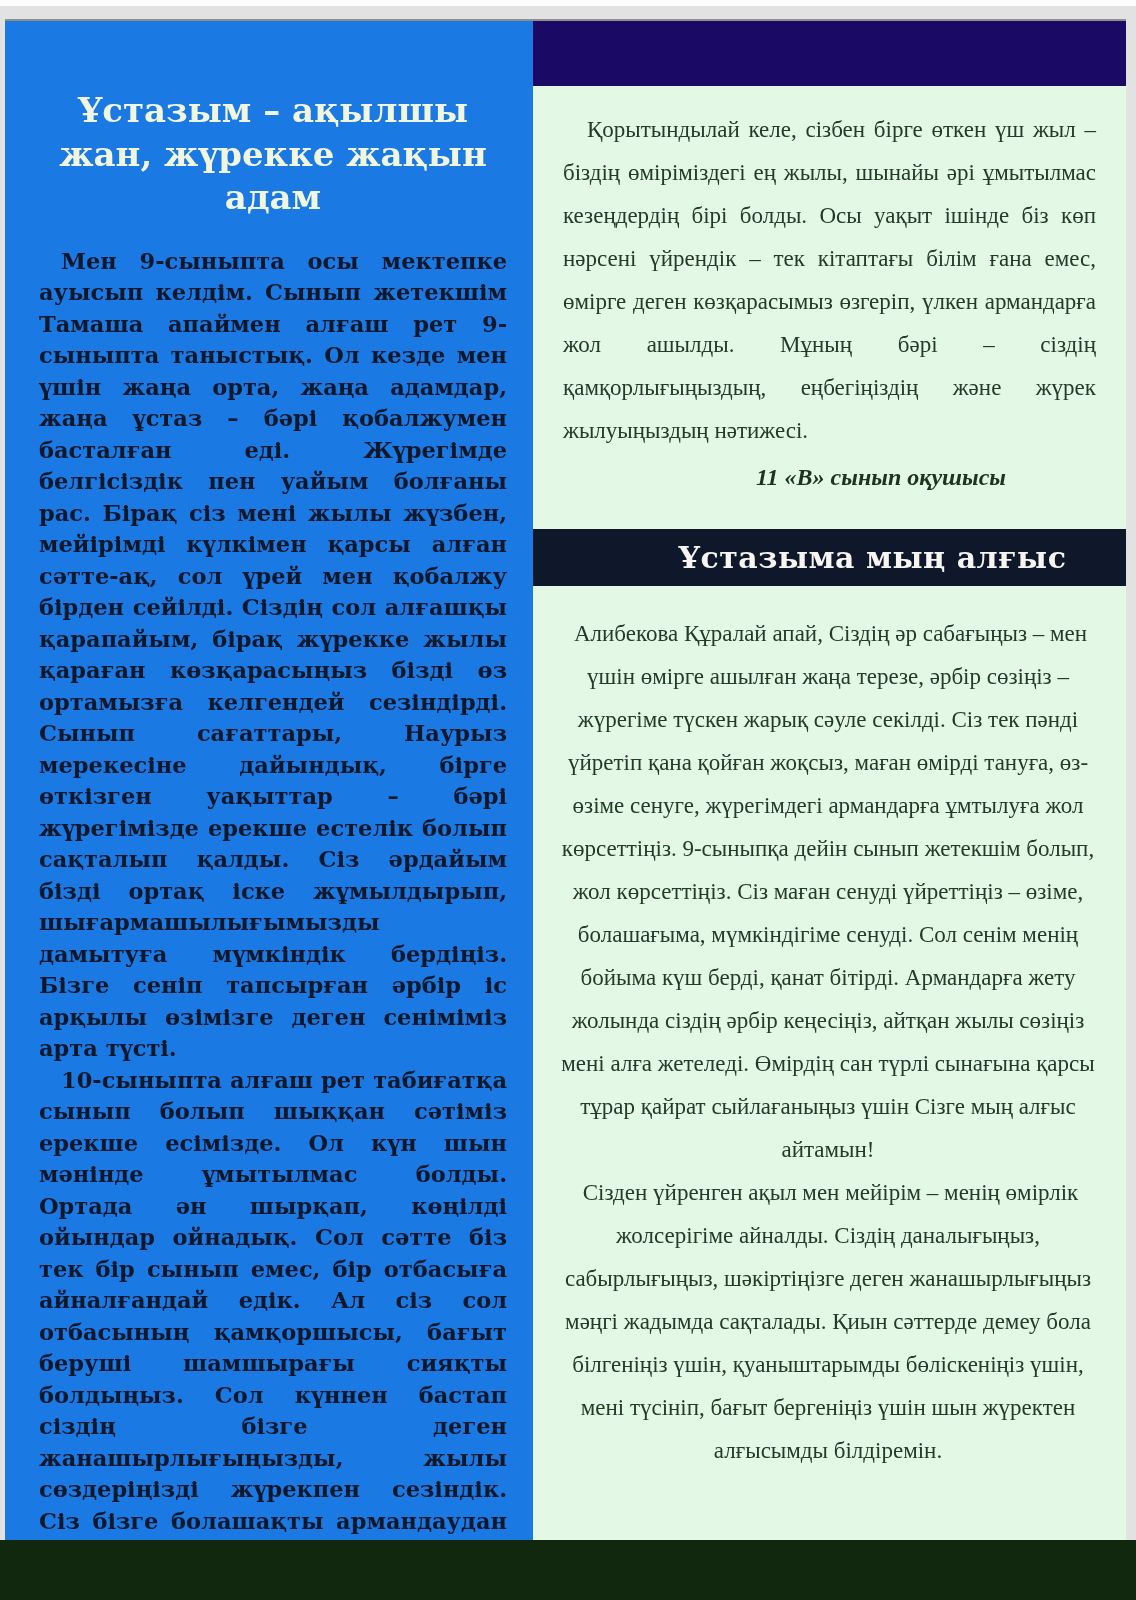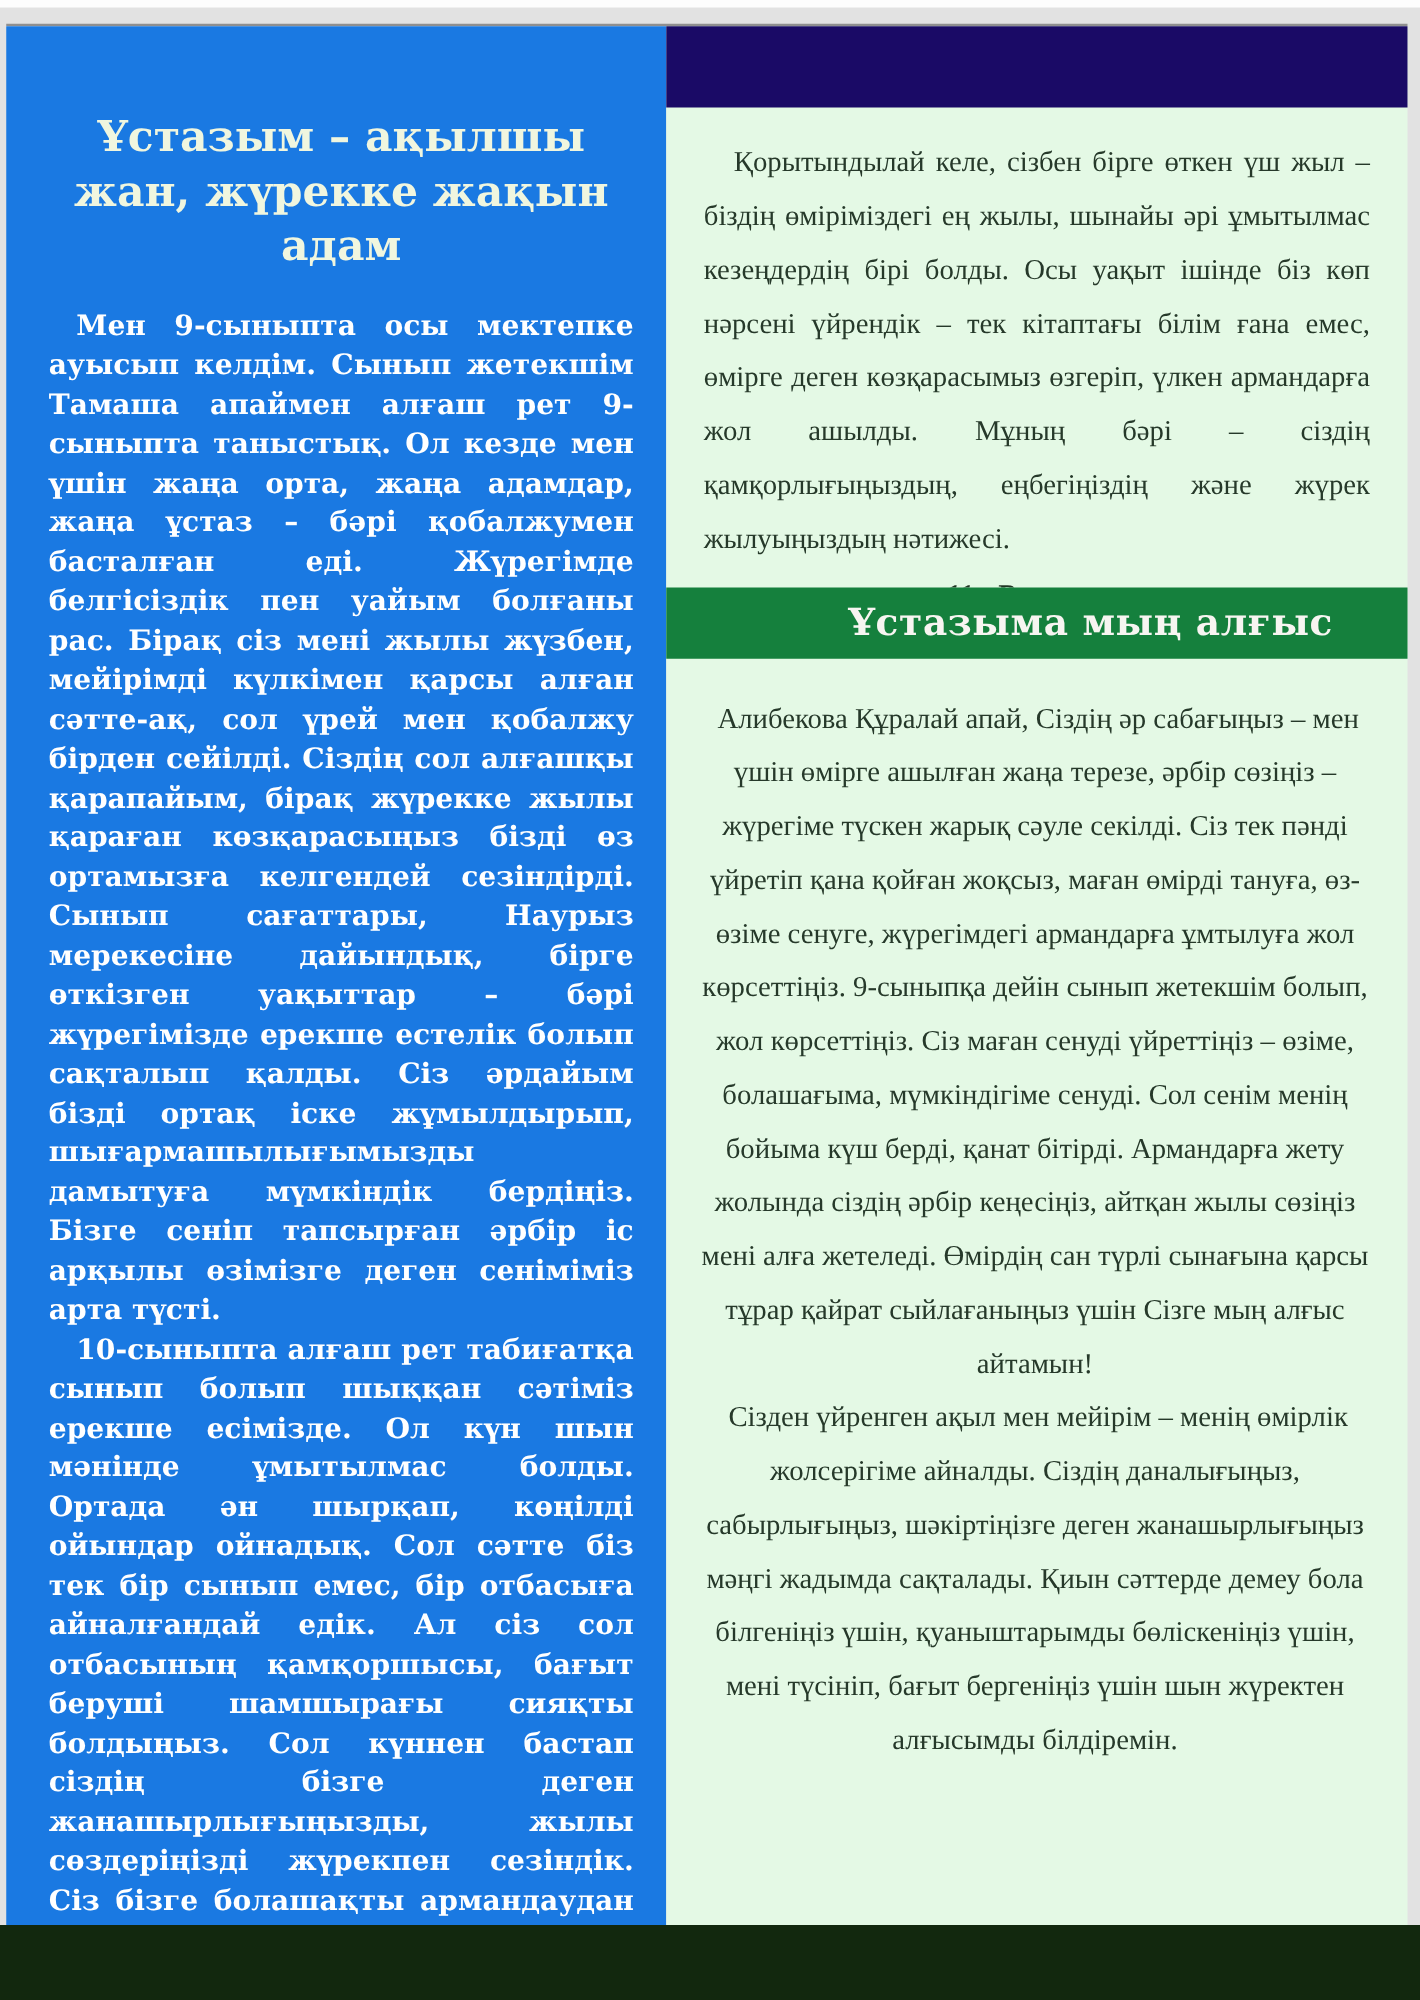--- a/index.html
+++ b/index.html
@@ -40,36 +40,36 @@
     color: #f0f6df;
   }
   .left-body { margin-top: 26px; }
   .left-body p {
     margin: 0;
     text-indent: 22px;
     text-align: justify;
     font-size: 22.5px;
     line-height: 1.4;
     font-weight: bold;
-    color: #ffffff;
+    color: #0f172a;
   }
   
   .col-right {
     flex: 1;
     background: #e4f9e5;
     display: flex;
     flex-direction: column;
   }
   .navy-top-block {
     height: 65px;
     background: #1a0a66;
   }
   .right-section-1 {
     box-sizing: border-box;
-    height: 384px;
+    height: 443px;
     padding: 22px 30px 0 30px;
     overflow: hidden;
   }
   .right-section-1 p {
     margin: 0;
     text-indent: 24px;
     text-align: justify;
     font-size: 23px;
     line-height: 1.87;
     color: #26392a;
@@ -78,21 +78,21 @@
     margin: 8px 90px 0 0;
     text-align: right;
     font-size: 24px;
     line-height: 1.45;
     font-weight: bold;
     font-style: italic;
     color: #1f3322;
   }
   .section-header-bar {
     height: 57px;
-    background: #15803d;
+    background: #0f172a;
     display: flex;
     align-items: center;
     justify-content: center;
     padding-left: 86px;
   }
   .section-header-bar h2 {
     margin: 0;
     font-family: "DejaVu Serif", serif;
     font-weight: bold;
     font-size: 30px;

